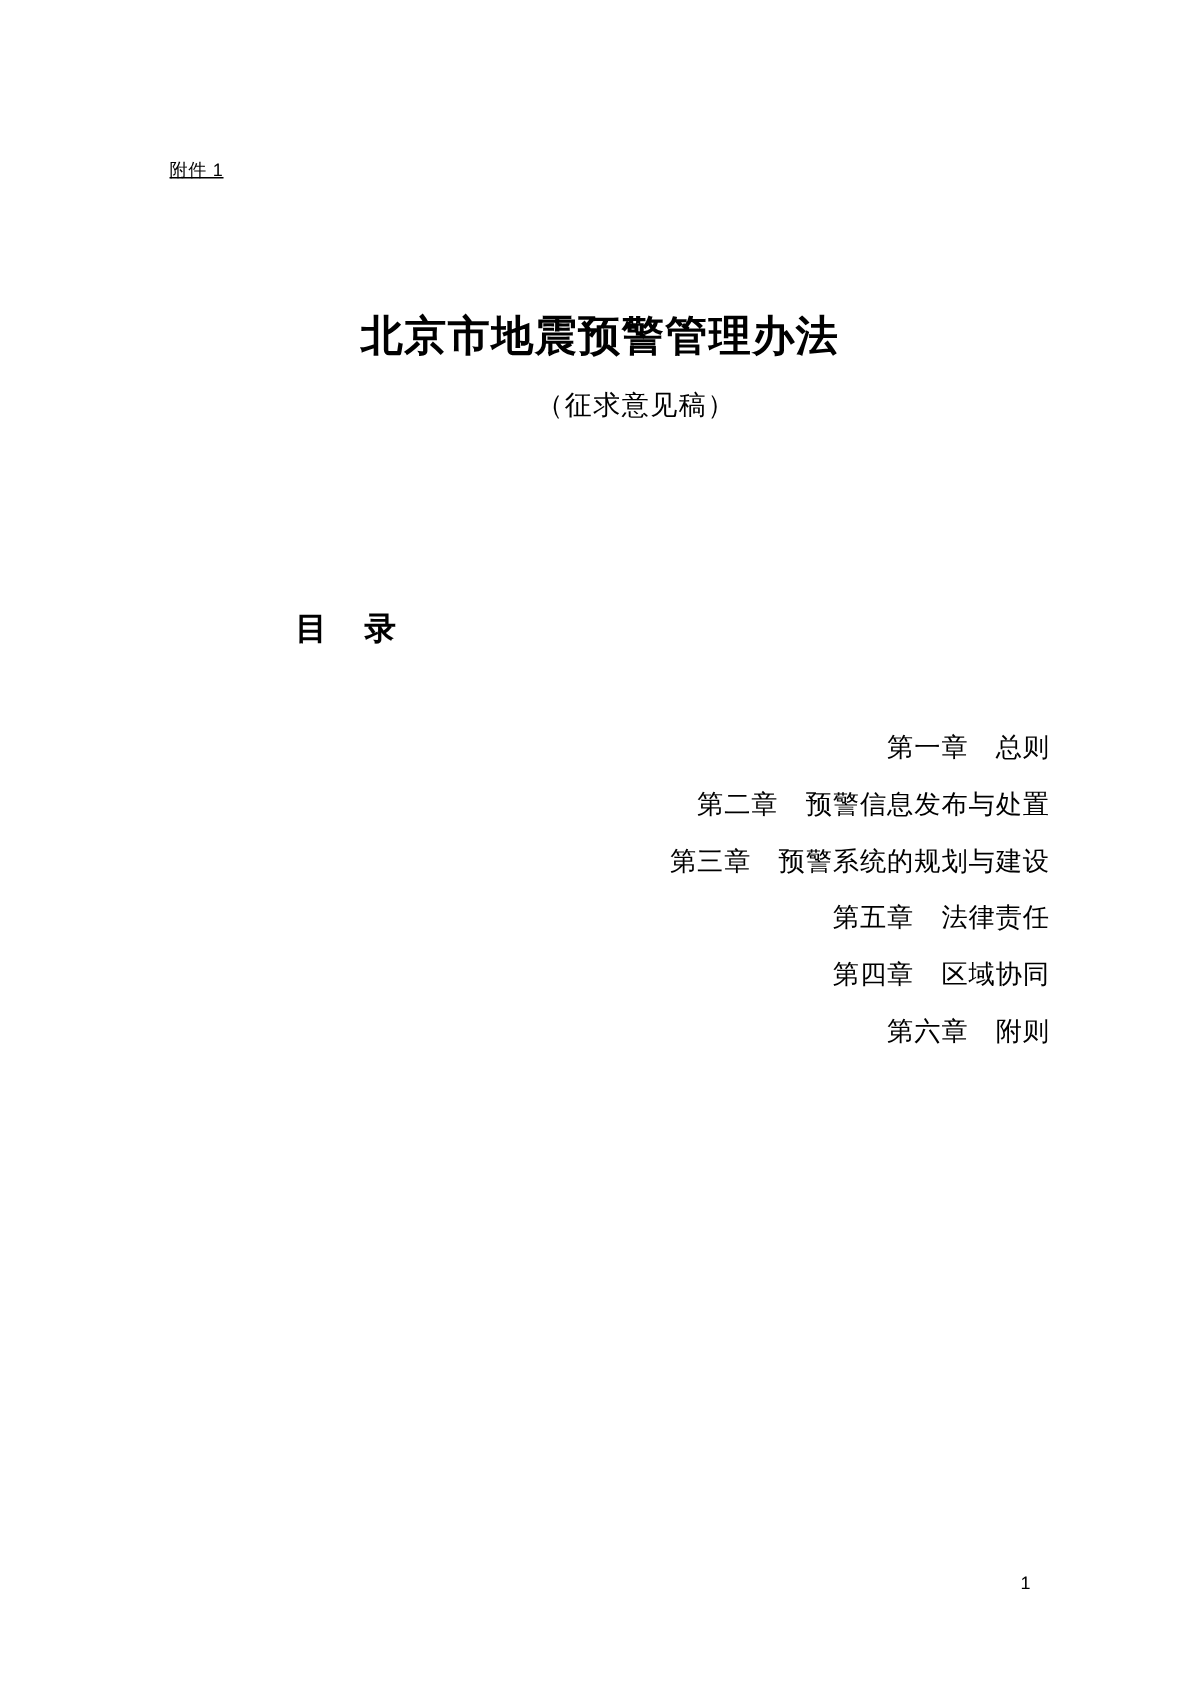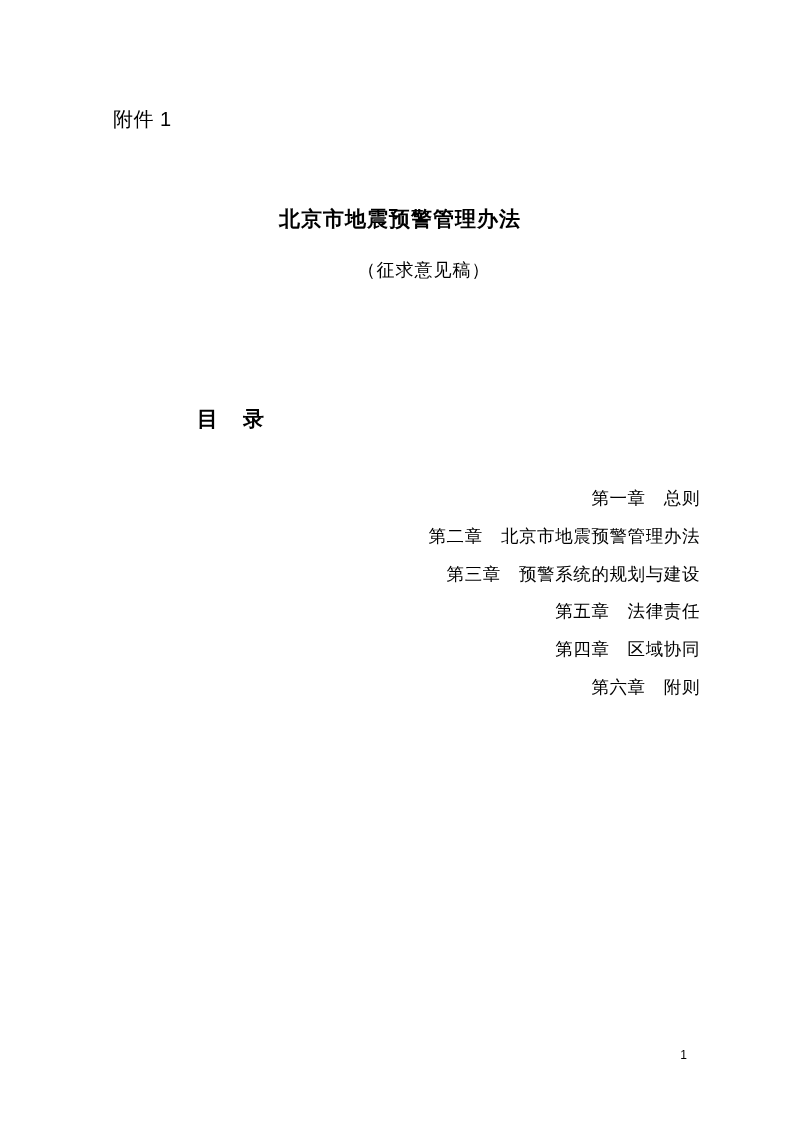--- a/index.html
+++ b/index.html
@@ -18,33 +18,34 @@
   .page {
     position: relative;
     width: 800px;
     height: 1132px;
     box-sizing: border-box;
   }
   .attachment-label {
     position: absolute;
     left: 113px;
     top: 105px;
-    font-size: 20px;
+    font-size: 12px;
     line-height: 1.4;
     letter-spacing: 0.5px;
+    text-decoration: underline;
   }
   .doc-title {
     position: absolute;
     left: 0;
     right: 0;
     top: 205px;
     text-align: center;
     font-family: Liberation Sans, sans-serif;
     font-weight: bold;
-    font-size: 21px;
+    font-size: 28px;
     letter-spacing: 1px;
   }
   .doc-subtitle {
     position: absolute;
     left: 0;
     right: 0;
     top: 258px;
     text-align: center;
     font-family: "DejaVu Serif", serif;
     font-size: 18px;
@@ -90,21 +91,21 @@
   <div class="attachment-label">附件 1</div>
 
   <div class="doc-title">北京市地震预警管理办法</div>
 
   <div class="doc-subtitle">（征求意见稿）</div>
 
   <div class="toc-heading">目　录</div>
 
   <div class="toc-list">
     <div class="toc-item">第一章　总则</div>
-    <div class="toc-item">第二章　北京市地震预警管理办法</div>
+    <div class="toc-item">第二章　预警信息发布与处置</div>
     <div class="toc-item">第三章　预警系统的规划与建设</div>
     <div class="toc-item">第五章　法律责任</div>
     <div class="toc-item">第四章　区域协同</div>
     <div class="toc-item">第六章　附则</div>
   </div>
 
   <div class="page-number">1</div>
 
 </div>
 

